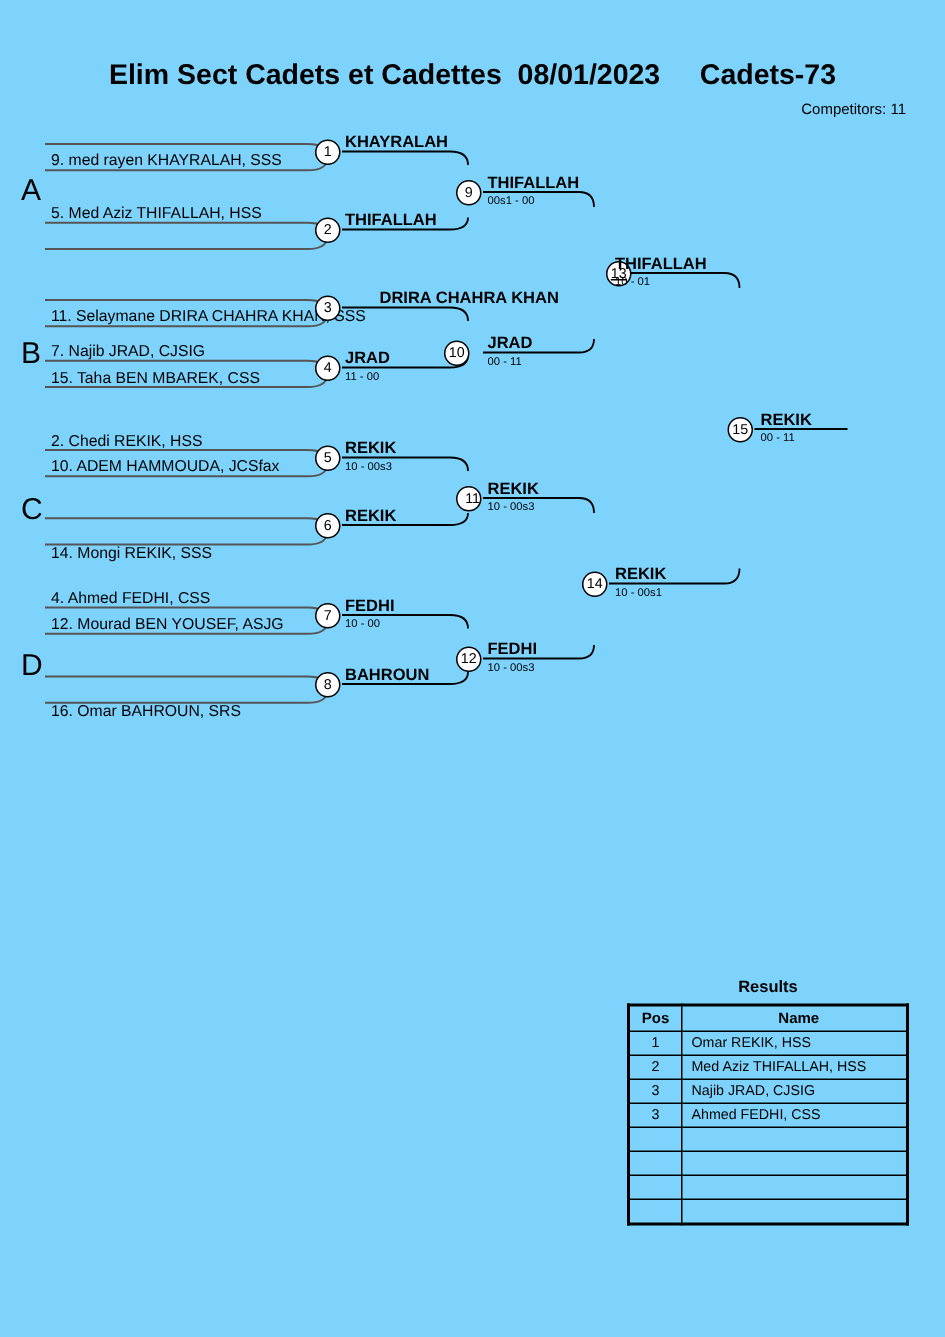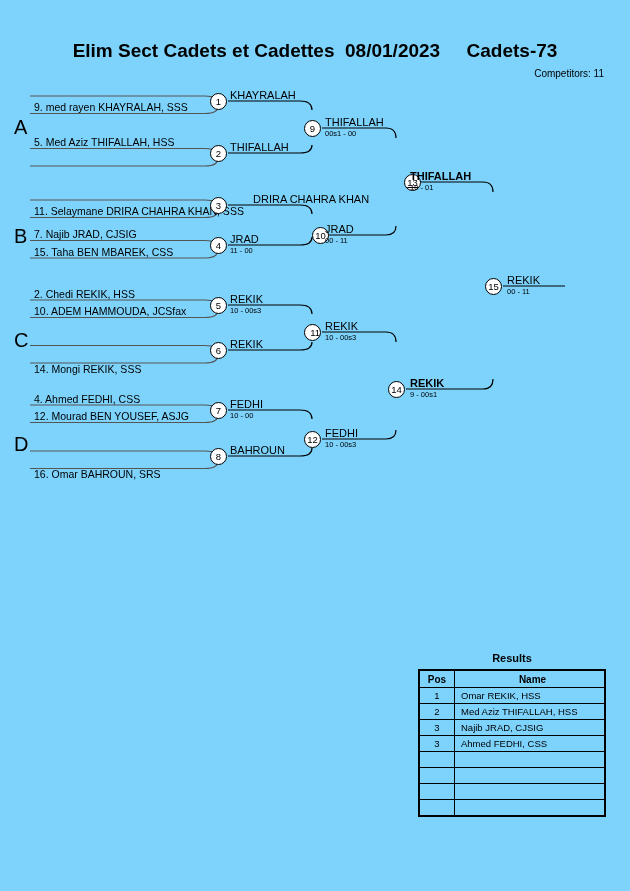--- a/index.html
+++ b/index.html
@@ -63,20 +63,21 @@
     position: absolute;
     font-size: 10.5px;
     line-height: 12px;
     white-space: pre;
   }
   .winner {
     position: absolute;
     font-size: 11px;
     line-height: 12px;
     white-space: pre;
+    font-weight: bold;
   }
   .winner.bold {
     font-weight: bold;
   }
   .score {
     position: absolute;
     font-size: 7.5px;
     line-height: 9px;
     white-space: pre;
     text-align: right;
@@ -220,21 +221,21 @@
 
     <div class="match-num" style="left:210px; top:93px;">1</div>
     <div class="match-num" style="left:210px; top:145px;">2</div>
     <div class="match-num" style="left:210px; top:197px;">3</div>
     <div class="match-num" style="left:210px; top:237px;">4</div>
     <div class="match-num" style="left:210px; top:297px;">5</div>
     <div class="match-num" style="left:210px; top:342px;">6</div>
     <div class="match-num" style="left:210px; top:402px;">7</div>
     <div class="match-num" style="left:210px; top:448px;">8</div>
     <div class="match-num" style="left:304px; top:120px;">9</div>
-    <div class="match-num" style="left:312px; top:227px;">10</div>
+    <div class="match-num" style="left:296px; top:227px;">10</div>
     <div class="match-num" style="left:304px; top:324px;text-align:right;">11</div>
     <div class="match-num" style="left:304px; top:431px;">12</div>
     <div class="match-num" style="left:404px; top:174px;text-decoration:underline;">13</div>
     <div class="match-num" style="left:388px; top:381px;">14</div>
     <div class="match-num" style="left:485px; top:278px;">15</div>
 
     <div class="winner" style="left:230px; top:89px;">KHAYRALAH</div>
 
     <div class="winner" style="left:230px; top:141px;">THIFALLAH</div>
 
@@ -262,21 +263,21 @@
     <div class="winner" style="left:325px; top:320px;">REKIK</div>
     <div class="score" style="left:325px; top:333px;">10 - 00s3</div>
 
     <div class="winner" style="left:325px; top:427px;">FEDHI</div>
     <div class="score" style="left:325px; top:440px;">10 - 00s3</div>
 
     <div class="winner bold" style="left:410px; top:170px;">THIFALLAH</div>
     <div class="score" style="left:410px; top:183px;">10 - 01</div>
 
     <div class="winner bold" style="left:410px; top:377px;">REKIK</div>
-    <div class="score" style="left:410px; top:390px;">9 - 00s1</div>
+    <div class="score" style="left:410px; top:390px;">10 - 00s1</div>
 
     <div class="winner" style="left:507px; top:274px;">REKIK</div>
     <div class="score" style="left:507px; top:287px;">00 - 11</div>
 
   </div>
 
   <div id="results-wrap">
     <div id="results-title">Results</div>
     <table id="results-table">
       <thead>

